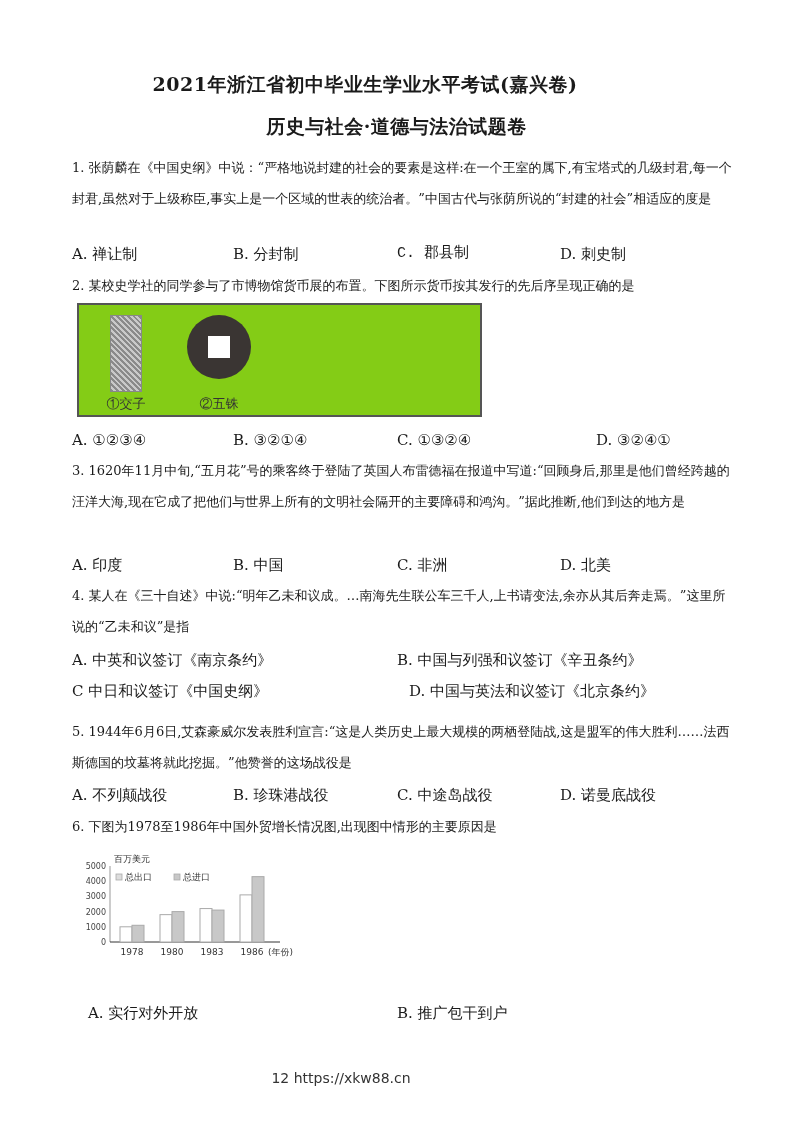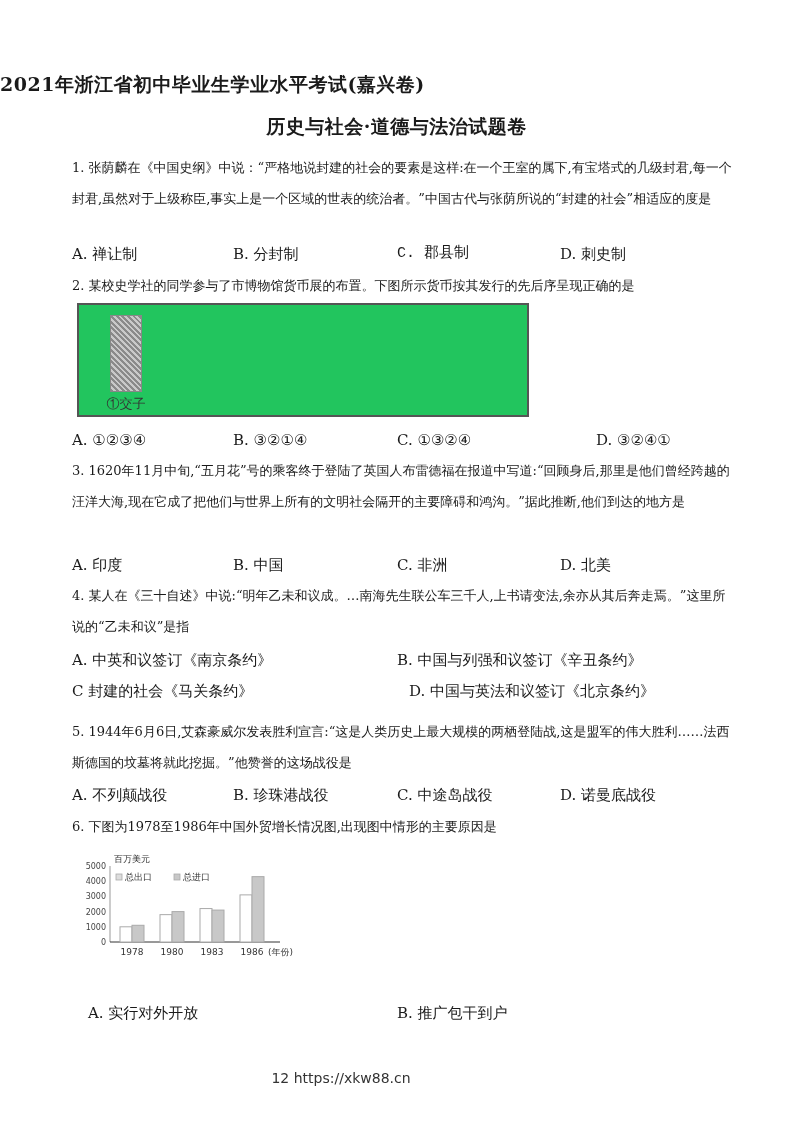--- a/index.html
+++ b/index.html
@@ -1,25 +1,25 @@
 <!DOCTYPE html>
 <html><head>
 <meta charset="utf-8">
 <style>
   html, body { margin: 0; padding: 0; background: #ffffff; }
   body { width: 793px; height: 1122px; position: relative; overflow: hidden;
          font-family: "DejaVu Serif", "Liberation Serif", serif; color: #1a1a1a; }
-  .title1 { position: absolute; top: 72px; left: 0; width: 730px; text-align: left;
+  .title1 { position: absolute; top: 72px; left: 0; width: 730px; text-align: center;
             font-size: 19px; font-weight: bold; letter-spacing: 0.5px; }
   .title2 { position: absolute; top: 114px; left: 0; width: 793px; text-align: center;
             font-size: 19px; font-weight: bold; letter-spacing: 0.5px; }
   .para { position: absolute; left: 72px; width: 660px; font-size: 13px; line-height: 31px; }
   .opt { position: absolute; font-size: 15px; line-height: 18px; white-space: nowrap; }
-  .coins { position: absolute; left: 77px; top: 303px; width: 452px; height: 114px;
-           border: 2px solid #555; box-sizing: border-box; background: #22c55e; }
+  .coins { position: absolute; left: 77px; top: 303px; width: 405px; height: 114px;
+           border: 2px solid #555; box-sizing: border-box; background: #84cc16; }
   .coin-item { position: absolute; top: 6px; width: 90px; height: 104px; }
   .coin-img { position: absolute; top: 4px; left: 50%; transform: translateX(-50%); }
   .coin-cap { position: absolute; bottom: 2px; left: 0; width: 100%; text-align: center;
               font-size: 13px; color: #333; }
   .note { background: repeating-linear-gradient(45deg,#8a8a8a 0 2px,#c9c9c9 2px 4px);
           width: 30px; height: 75px; border: 1px solid #888; }
   .coin { width: 64px; height: 64px; border-radius: 50%; position: relative; }
   .coin .hole { position: absolute; left: 50%; top: 50%; background: #fff;
                 transform: translate(-50%,-50%); }
   .chart { position: absolute; left: 70px; top: 848px; width: 240px; height: 110px; }
@@ -37,36 +37,42 @@
 <div class="opt" style="left:233px; top:245px;">B.  分封制</div>
 <div class="opt" style="left:397px; top:245px;font-family:Liberation Mono, monospace;">C.  郡县制</div>
 <div class="opt" style="left:560px; top:245px;">D.  刺史制</div>
 
 <div class="para" style="top:270px;">2. 某校史学社的同学参与了市博物馆货币展的布置。下图所示货币按其发行的先后序呈现正确的是</div>
 <div class="coins">
   <div class="coin-item" style="left:2px;">
     <div class="coin-img note"></div>
     <div class="coin-cap">①交子</div>
   </div>
+  <div class="coin-item" style="left:95px;">
+    <div class="coin-img coin" style="background:#3a3533;">
+        <div class="hole" style="width:22px;height:22px;"></div>
+      </div>
+    <div class="coin-cap">②五铢</div>
+  </div>
 </div>
 <div class="opt" style="left:72px; top:431px;">A.  ①②③④</div>
 <div class="opt" style="left:233px; top:431px;">B.  ③②①④</div>
 <div class="opt" style="left:397px; top:431px;">C.  ①③②④</div>
 <div class="opt" style="left:560px; top:431px;margin-left:36px;">D.  ③②④①</div>
 
 <div class="para" style="top:455px;">3. 1620年11月中旬,“五月花”号的乘客终于登陆了英国人布雷德福在报道中写道:“回顾身后,那里是他们曾经跨越的汪洋大海,现在它成了把他们与世界上所有的文明社会隔开的主要障碍和鸿沟。”据此推断,他们到达的地方是</div>
 <div class="opt" style="left:72px; top:556px;">A.  印度</div>
 <div class="opt" style="left:233px; top:556px;">B.  中国</div>
 <div class="opt" style="left:397px; top:556px;">C.  非洲</div>
 <div class="opt" style="left:560px; top:556px;">D.  北美</div>
 
 <div class="para" style="top:580px;">4. 某人在《三十自述》中说:“明年乙未和议成。…南海先生联公车三千人,上书请变法,余亦从其后奔走焉。”这里所说的“乙未和议”是指</div>
 <div class="opt" style="left:72px; top:651px;">A.  中英和议签订《南京条约》</div>
 <div class="opt" style="left:397px; top:651px;">B.  中国与列强和议签订《辛丑条约》</div>
-<div class="opt" style="left:72px; top:682px;">C  封建的社会《马关条约》</div>
+<div class="opt" style="left:72px; top:682px;">C  中日和议签订《中国史纲》</div>
 <div class="opt" style="left:397px; top:682px;margin-left:12px;">D.  中国与英法和议签订《北京条约》</div>
 
 <div class="para" style="top:716px;">5. 1944年6月6日,艾森豪威尔发表胜利宣言:“这是人类历史上最大规模的两栖登陆战,这是盟军的伟大胜利……法西斯德国的坟墓将就此挖掘。”他赞誉的这场战役是</div>
 <div class="opt" style="left:72px; top:786px;">A.  不列颠战役</div>
 <div class="opt" style="left:233px; top:786px;">B.  珍珠港战役</div>
 <div class="opt" style="left:397px; top:786px;">C.  中途岛战役</div>
 <div class="opt" style="left:560px; top:786px;">D.  诺曼底战役</div>
 
 <div class="para" style="top:811px;">6. 下图为1978至1986年中国外贸增长情况图,出现图中情形的主要原因是</div>
 

